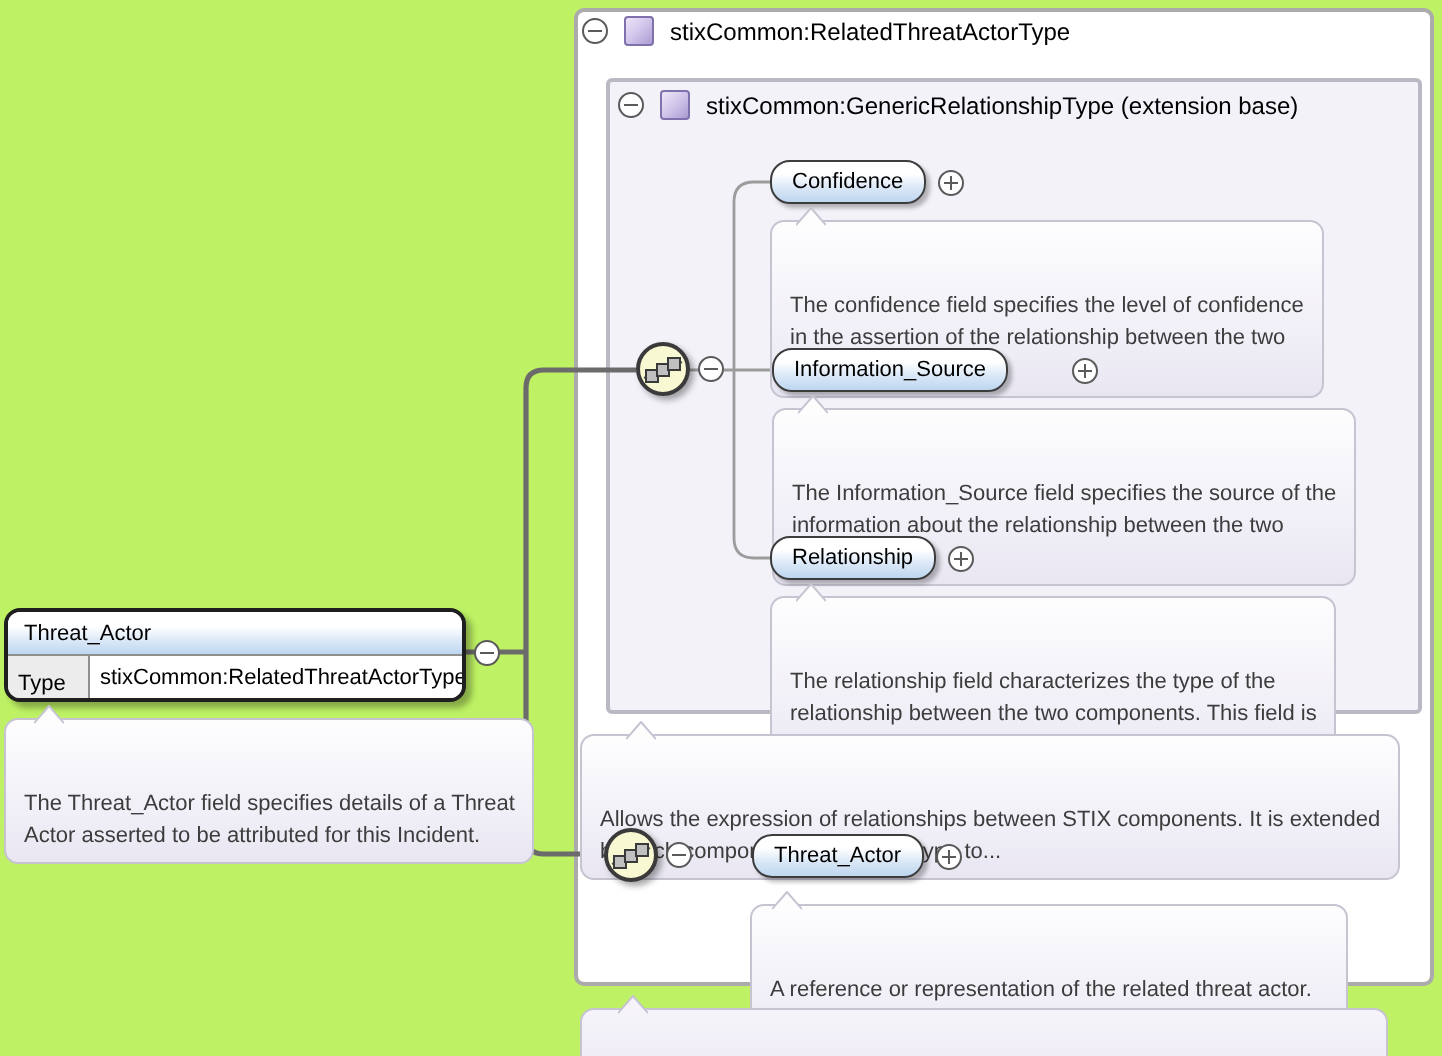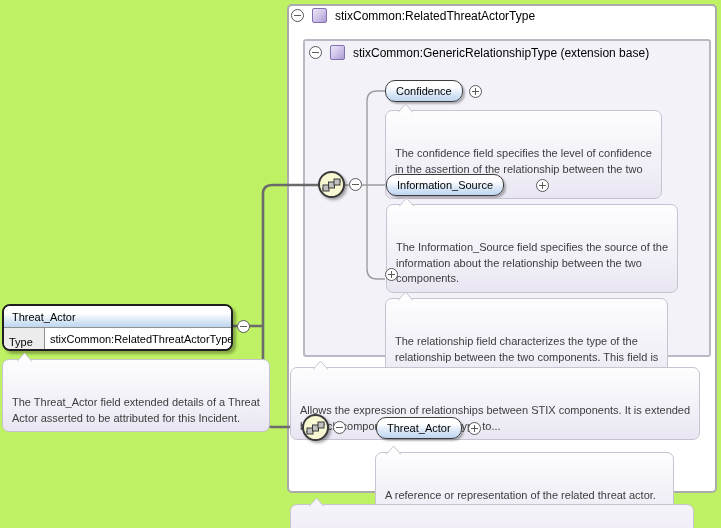--- a/index.html
+++ b/index.html
@@ -102,20 +102,21 @@
   <div class="tip" style="left:386px;top:204px;">
     <svg class="ptr" style="left:12px;" viewBox="0 0 15 10">
       <path d="M0,9.6 L7.5,1 L15,9.6" fill="#fdfdfe" stroke="#c7c4d2" stroke-width="1" stroke-linejoin="round"></path>
     </svg>
     <span>The Information_Source field specifies the source of the
 information about the relationship between the two
 components.</span>
   </div>
 
   <div class="group" style="left:385px;top:268px;">
+    <div class="pill">Relationship</div>
     <div class="toggle plus"></div>
   </div>
   <div class="tip" style="left:385px;top:298px;">
     <svg class="ptr" style="left:12px;" viewBox="0 0 15 10">
       <path d="M0,9.6 L7.5,1 L15,9.6" fill="#fdfdfe" stroke="#c7c4d2" stroke-width="1" stroke-linejoin="round"></path>
     </svg>
     <span>The relationship field characterizes the type of the
 relationship between the two components. This field is
 implemented...</span>
   </div>
@@ -167,17 +168,17 @@
       <span class="k">Type</span>
       <span class="v">stixCommon:RelatedThreatActorType</span>
     </div>
   </div>
   <div class="toggle abs" style="left:237px;top:320px;z-index:6;"></div>
 
   <div class="tip" style="left:2px;top:359px;">
     <svg class="ptr" style="left:14px;" viewBox="0 0 15 10">
       <path d="M0,9.6 L7.5,1 L15,9.6" fill="#fdfdfe" stroke="#c7c4d2" stroke-width="1" stroke-linejoin="round"></path>
     </svg>
-    <span>The Threat_Actor field extended details of a Threat
+    <span>The Threat_Actor field specifies details of a Threat
 Actor asserted to be attributed for this Incident.</span>
   </div>
 
 </div>
 
 </body></html>

